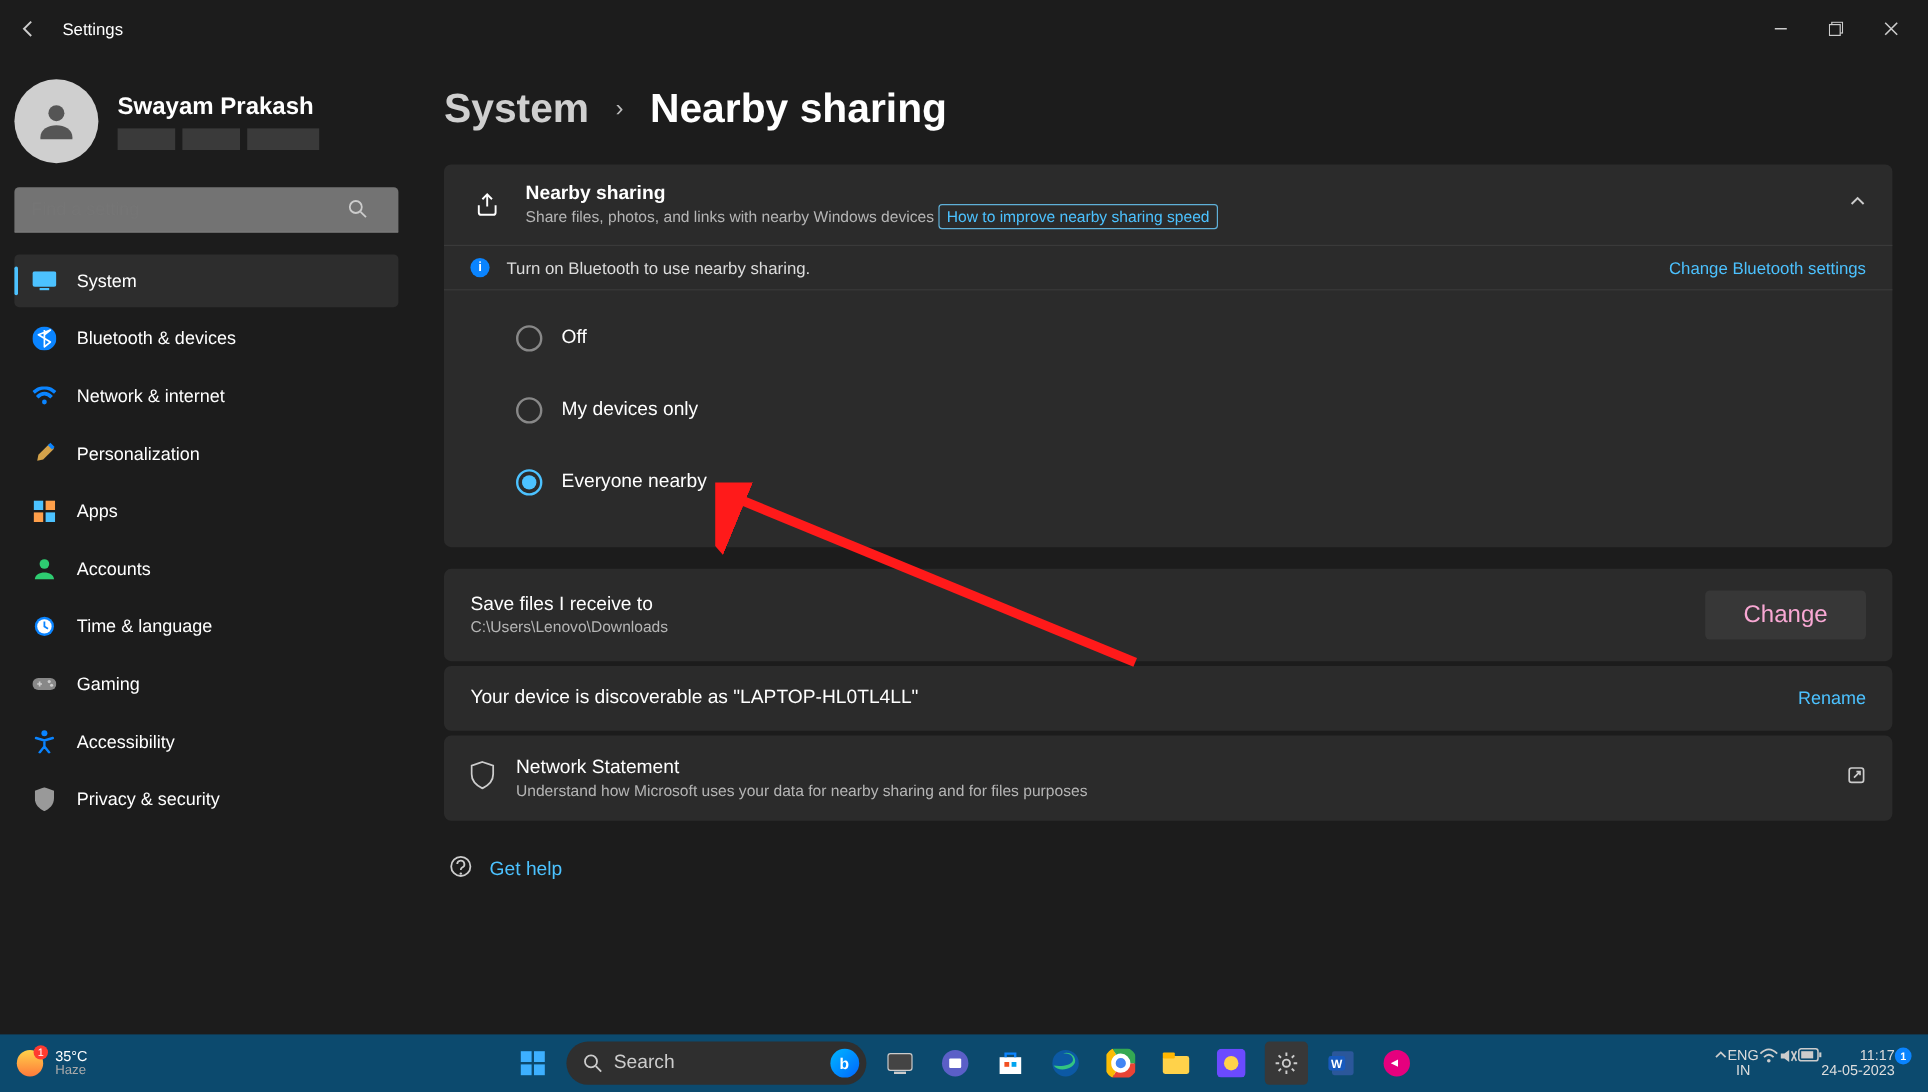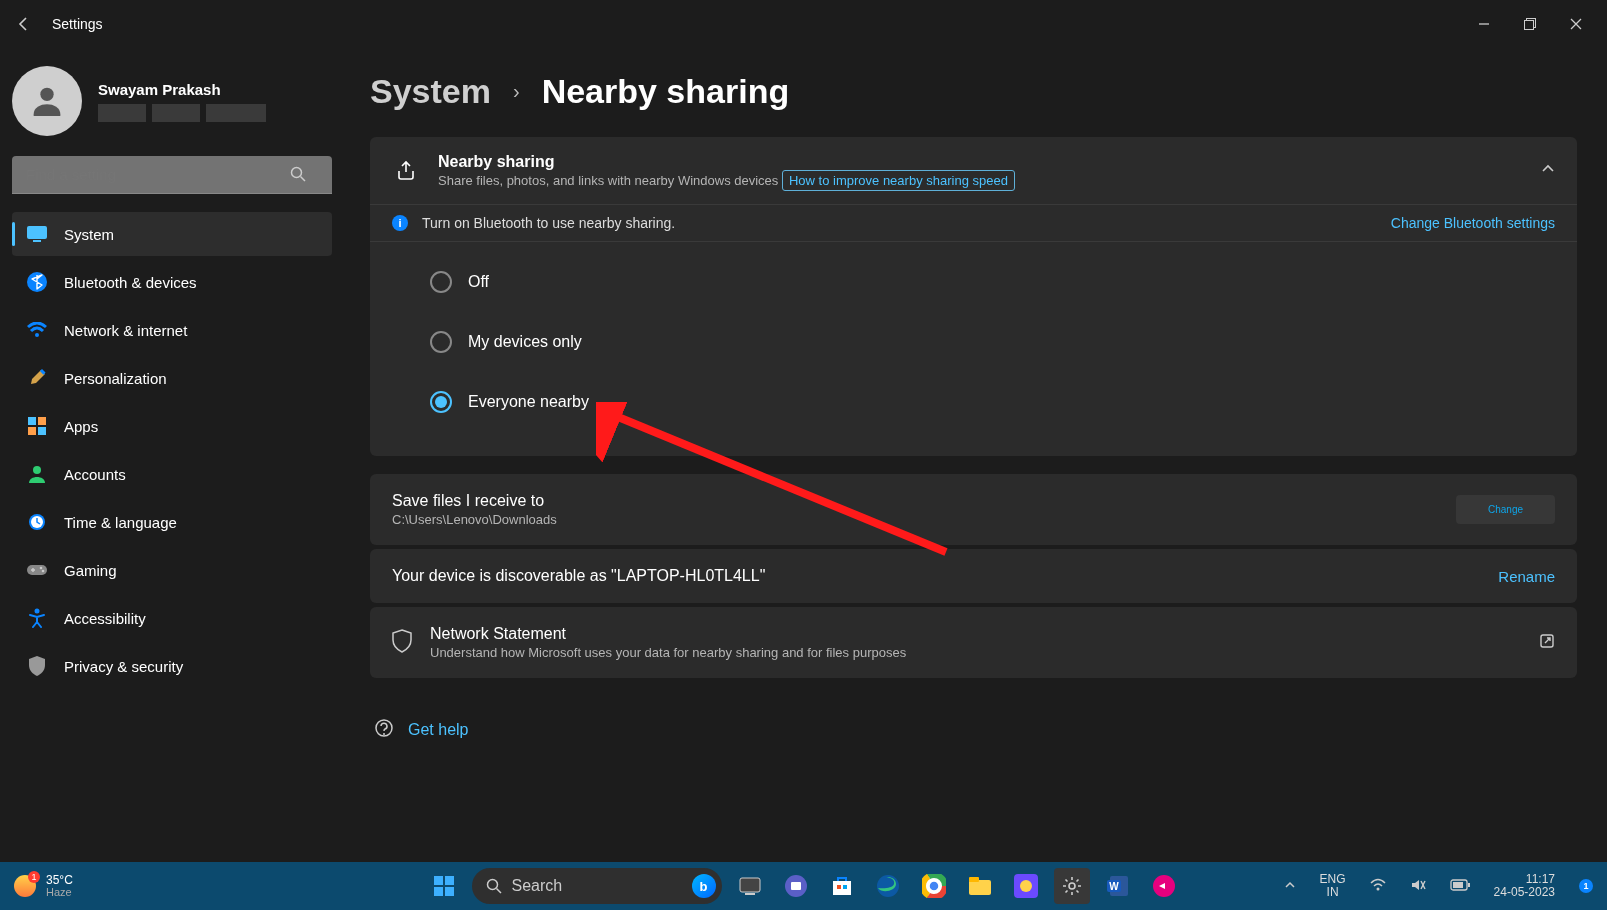--- a/index.html
+++ b/index.html
@@ -14,21 +14,21 @@
 
   
   .body { display:flex; height:calc(100% - 48px - 48px); }
   .sidebar { width:340px; padding:12px 8px 0 12px; }
   .content { flex:1; padding:12px 30px 0 30px; overflow:hidden; }
 
   
   .user { display:flex; align-items:center; gap:16px; padding:6px 4px 14px 0; }
   .avatar { width:70px; height:70px; border-radius:50%; background:#cfcfcf; display:flex; align-items:center; justify-content:center; }
   .avatar svg { width:40px; height:40px; fill:#555; }
-  .user-name { font-size:15px; font-weight:600; }
+  .user-name { font-size:20px; font-weight:600; }
   .user-sub { margin-top:6px; display:flex; gap:6px; }
   .redact { background:#3a3a3a; height:18px; display:inline-block; }
 
   
   .search { position:relative; margin:6px 0 18px 0; }
   .search input { width:320px; height:38px; background:#737373; border:none; border-bottom:1px solid #888; color:#fff; font-size:15px; padding:0 40px 0 14px; outline:none; border-radius:4px 4px 0 0; }
   .search .sicon { position:absolute; right:26px; top:10px; color:#ccc; }
 
   
   .nav-item { display:flex; align-items:center; gap:16px; height:44px; padding:0 14px; border-radius:4px; cursor:pointer; font-size:15px; color:#fff; margin-bottom:4px; }
@@ -60,41 +60,41 @@
   .radio-block { padding:10px 22px 24px 60px; border-top:1px solid #3a3a3a; }
   .radio-row { display:flex; align-items:center; gap:16px; height:60px; font-size:16px; cursor:pointer; }
   .radio { width:22px; height:22px; border:2px solid #888; border-radius:50%; display:inline-block; position:relative; }
   .radio.checked { border-color:#4cc2ff; }
   .radio.checked::after { content:""; position:absolute; inset:3px; border-radius:50%; background:#4cc2ff; }
 
   .row-card { background:#2b2b2b; border-radius:6px; padding:18px 22px; display:flex; align-items:center; margin-bottom:4px; }
   .row-card .rtitle { font-size:16px; }
   .row-card .rsub { font-size:13px; color:#b5b5b5; margin-top:2px; }
   .row-card .spacer { flex:1; }
-  .btn { background:#373737; border:none; color:#0ea5e9; padding:9px 32px; border-radius:4px; font-size:10px; cursor:pointer; }
+  .btn { background:#373737; border:none; color:#f9a8d4; padding:9px 32px; border-radius:4px; font-size:20px; cursor:pointer; }
   .link2 { color:#4cc2ff; cursor:pointer; font-size:15px; }
 
-  .help { display:flex; align-items:center; gap:14px; margin-top:40px; color:#4cc2ff; font-size:16px; padding-left:4px; }
+  .help { display:flex; align-items:center; gap:14px; margin-top:28px; color:#4cc2ff; font-size:16px; padding-left:4px; }
   .help .hicon { color:#ccc; }
 
   
   .arrow-svg { position:absolute; left:596px; top:402px; pointer-events:none; }
 
   
   .taskbar { position:absolute; bottom:0; left:0; right:0; height:48px; background:#0c4a6e; display:flex; align-items:center; padding:0 14px; }
   .tb-left { display:flex; align-items:center; gap:10px; }
   .tb-badge { width:22px; height:22px; border-radius:50%; background:linear-gradient(#ffd24a,#ff7a3a); position:relative; }
   .tb-badge::after { content:"1"; position:absolute; top:-4px; right:-4px; background:#ff3b30; color:#fff; font-size:9px; width:12px; height:12px; border-radius:50%; display:flex; align-items:center; justify-content:center; }
   .tb-weather { font-size:12px; line-height:12px; }
   .tb-weather .sub { color:#aaa; font-size:11px; }
   .tb-center { position:absolute; left:50%; transform:translateX(-50%); display:flex; align-items:center; gap:10px; }
   .tb-search { display:flex; align-items:center; background:#2f2f2f; border-radius:20px; height:36px; width:250px; padding:0 14px; color:#ccc; gap:10px; position:relative; }
   .tb-search .bing { position:absolute; right:6px; width:24px; height:24px; border-radius:50%; background:linear-gradient(135deg,#00b7ff,#0066ff); display:flex; align-items:center; justify-content:center; color:#fff; font-size:13px; font-weight:bold; }
   .tb-icon { width:36px; height:36px; display:flex; align-items:center; justify-content:center; border-radius:4px; }
-  .tb-right { margin-left:auto; display:flex; align-items:center; gap:24px; font-size:12px; color:#ddd; }
+  .tb-right { margin-left:auto; display:flex; gap:0; font-size:12px; color:#ddd; }
   .tb-lang { text-align:center; line-height:13px; }
   .tb-time { text-align:right; line-height:13px; }
   .tb-dot { width:14px; height:14px; border-radius:50%; background:#0a84ff; color:#fff; font-size:9px; display:flex; align-items:center; justify-content:center; font-weight:bold; }
 </style>
 </head>
 <body>
 
 <div class="titlebar">
   <div class="back">
     <svg width="16" height="16" viewBox="0 0 16 16">

